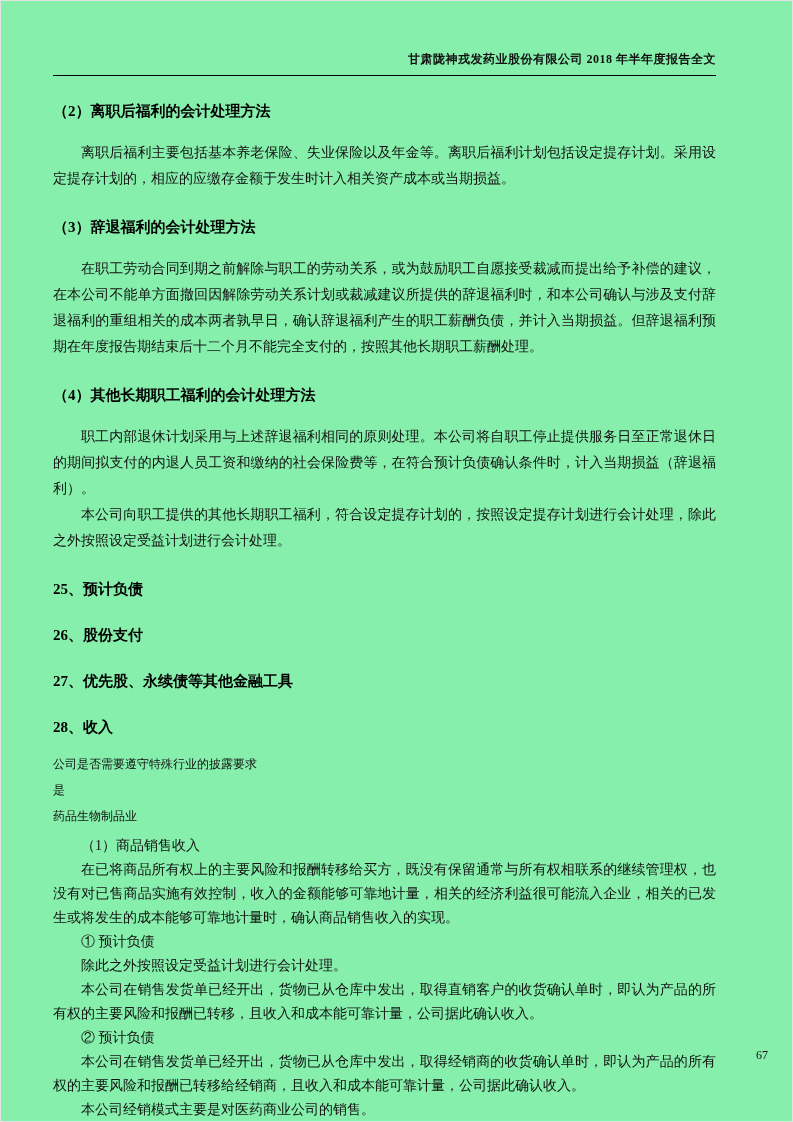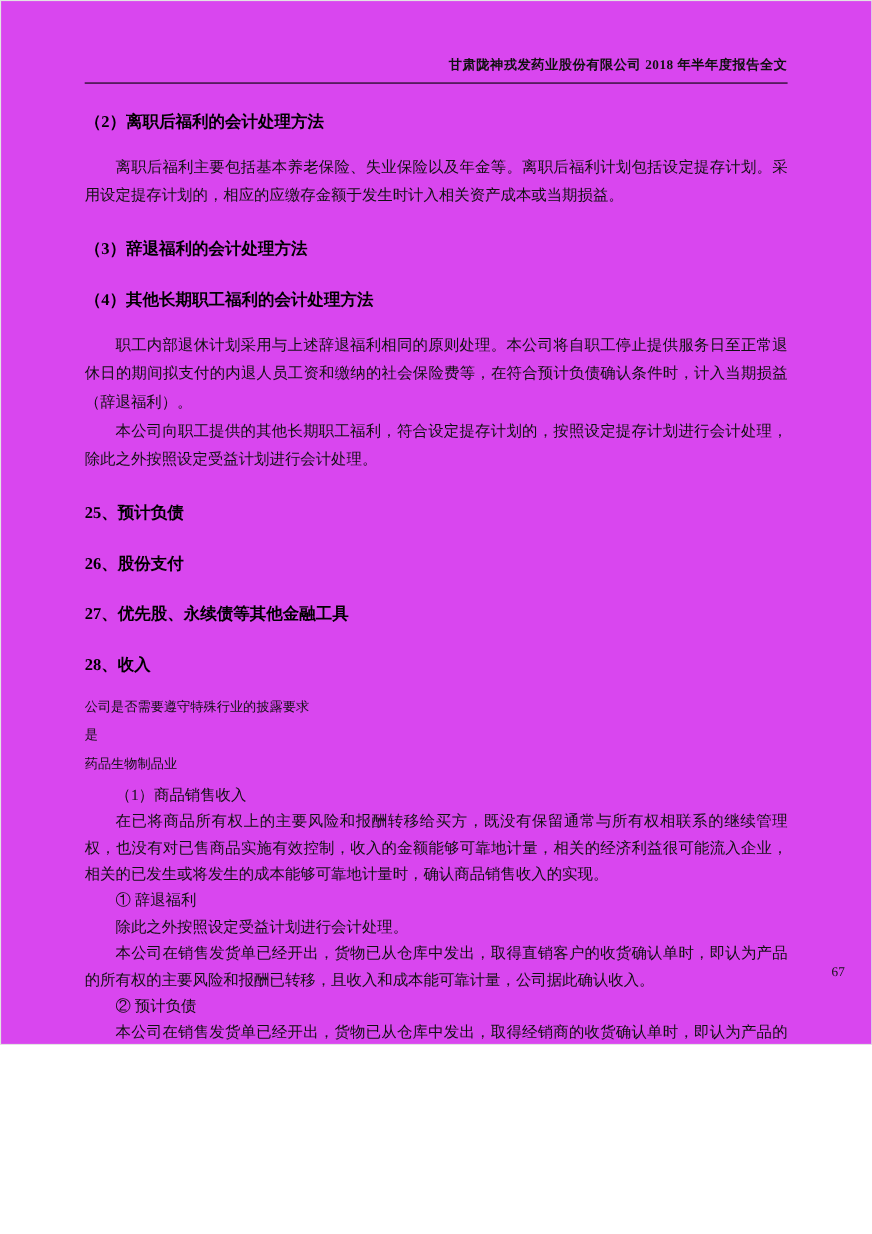--- a/index.html
+++ b/index.html
@@ -4,25 +4,25 @@
 <style>
   * { margin: 0; padding: 0; box-sizing: border-box; }
   html, body { background: #ffffff; }
   body {
     font-family: "Liberation Serif", "DejaVu Serif", serif;
     color: #111111;
   }
   .page {
     position: relative;
     width: 793px;
-    height: 950px;
+    height: 1122px;
     margin: 0 auto;
-    background: #d946ef;
+    background: #86efac;
     border: 1px solid #e3e3e3;
-    padding: 50px 76px 0 76px;
+    padding: 50px 76px 0 52px;
     overflow: hidden;
   }
   .header-title {
     text-align: right;
     font-size: 12px;
     font-weight: bold;
     letter-spacing: 0.5px;
     color: #111;
   }
   .header-rule {
@@ -70,33 +70,34 @@
 <div class="page">
   <div class="header">
     <div class="header-title">甘肃陇神戎发药业股份有限公司 2018 年半年度报告全文</div>
     <div class="header-rule"></div>
   </div>
 
   <div class="content" id="content">
       <div class="h2">（2）离职后福利的会计处理方法</div>
       <div class="p">离职后福利主要包括基本养老保险、失业保险以及年金等。离职后福利计划包括设定提存计划。采用设定提存计划的，相应的应缴存金额于发生时计入相关资产成本或当期损益。</div>
       <div class="h2">（3）辞退福利的会计处理方法</div>
+      <div class="p">在职工劳动合同到期之前解除与职工的劳动关系，或为鼓励职工自愿接受裁减而提出给予补偿的建议，在本公司不能单方面撤回因解除劳动关系计划或裁减建议所提供的辞退福利时，和本公司确认与涉及支付辞退福利的重组相关的成本两者孰早日，确认辞退福利产生的职工薪酬负债，并计入当期损益。但辞退福利预期在年度报告期结束后十二个月不能完全支付的，按照其他长期职工薪酬处理。</div>
       <div class="h2">（4）其他长期职工福利的会计处理方法</div>
       <div class="p">职工内部退休计划采用与上述辞退福利相同的原则处理。本公司将自职工停止提供服务日至正常退休日的期间拟支付的内退人员工资和缴纳的社会保险费等，在符合预计负债确认条件时，计入当期损益（辞退福利）。</div>
       <div class="p">本公司向职工提供的其他长期职工福利，符合设定提存计划的，按照设定提存计划进行会计处理，除此之外按照设定受益计划进行会计处理。</div>
       <div class="h2">25、预计负债</div>
       <div class="h2">26、股份支付</div>
       <div class="h2">27、优先股、永续债等其他金融工具</div>
       <div class="h2">28、收入</div>
       <div class="s">公司是否需要遵守特殊行业的披露要求</div>
       <div class="s">是</div>
       <div class="s">药品生物制品业</div>
       <div class="pt">（1）商品销售收入</div>
       <div class="pt">在已将商品所有权上的主要风险和报酬转移给买方，既没有保留通常与所有权相联系的继续管理权，也没有对已售商品实施有效控制，收入的金额能够可靠地计量，相关的经济利益很可能流入企业，相关的已发生或将发生的成本能够可靠地计量时，确认商品销售收入的实现。</div>
-      <div class="pt">① 辞退福利</div>
+      <div class="pt">① 预计负债</div>
       <div class="pt">除此之外按照设定受益计划进行会计处理。</div>
       <div class="pt">本公司在销售发货单已经开出，货物已从仓库中发出，取得直销客户的收货确认单时，即认为产品的所有权的主要风险和报酬已转移，且收入和成本能可靠计量，公司据此确认收入。</div>
       <div class="pt">② 预计负债</div>
       <div class="pt">本公司在销售发货单已经开出，货物已从仓库中发出，取得经销商的收货确认单时，即认为产品的所有权的主要风险和报酬已转移给经销商，且收入和成本能可靠计量，公司据此确认收入。</div>
       <div class="pt">本公司经销模式主要是对医药商业公司的销售。</div>
     </div>
 
   <div class="footer">
     <span>67</span>
   </div>

